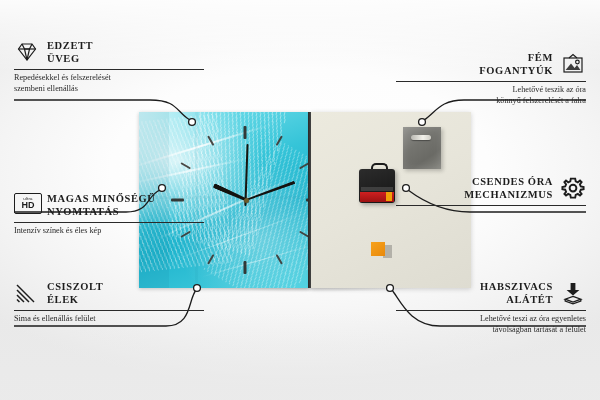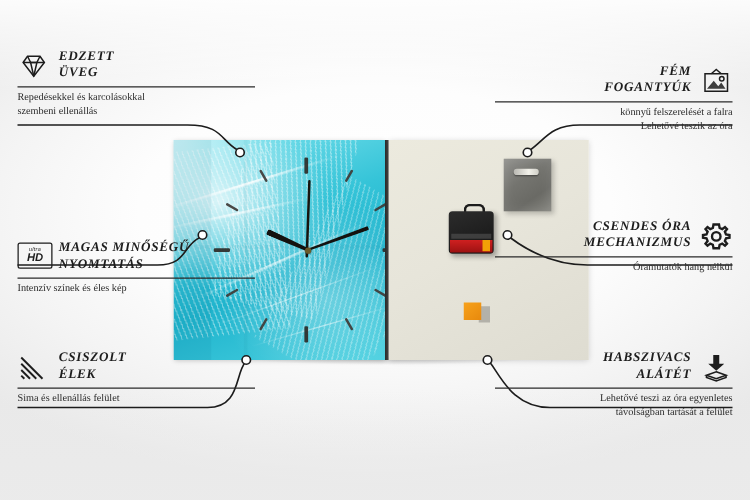--- a/index.html
+++ b/index.html
@@ -77,21 +77,21 @@
   #mechLabel:after{content:"";position:absolute;right:2px;top:0px;width:6px;height:9px;
     background:#f2a007;}
   #mechGray{position:absolute;left:2px;top:18px;width:32px;height:4px;background:rgba(90,90,90,.55);}
   #foam{position:absolute;left:60px;top:130px;width:14px;height:14px;background:linear-gradient(140deg,#f7a21c,#e8890c);}
   #foamShadow{position:absolute;left:72px;top:133px;width:9px;height:13px;background:rgba(120,120,115,.45);filter:blur(.6px);}
   #prodShadow{position:absolute;left:145px;top:286px;width:330px;height:14px;
     background:radial-gradient(ellipse 50% 60% at 50% 0%, rgba(60,60,60,.28), rgba(60,60,60,0) 72%);}
 
   
   .callout{position:absolute;width:200px;}
-  .callout .head{display:flex;align-items:flex-end;gap:7px;font-style:italic;}
+  .callout .head{display:flex;align-items:flex-start;gap:7px;}
   .callout.right .head{justify-content:flex-end;}
   .title{font-size:10.5px;letter-spacing:.6px;color:#1d1d1d;line-height:12.5px;text-transform:uppercase;font-weight:700;}
   .callout.left .title{text-align:left;}
   .callout.right .title{text-align:right;}
   .rule{height:1px;background:#2a2a2a;margin:4px 0 3px;}
   .sub{font-size:8.2px;color:#2a2a2a;line-height:10.5px;}
   .callout.right .sub{text-align:right;}
   .ic{flex:0 0 auto;width:26px;height:24px;position:relative;}
   .ic svg{display:block;width:100%;height:100%;}
 
@@ -202,21 +202,21 @@
           <path d="M10.5 9 H15.5"></path>
         </g>
           </svg>
       </span>
       <div>
         <div class="title">EDZETT</div>
         <div class="title">ÜVEG</div>
       </div>
     </div>
     <div class="rule"></div>
-    <div class="sub">Repedésekkel és karcolásokkal</div>
+    <div class="sub">Repedésekkel és felszerelését</div>
     <div class="sub">szembeni ellenállás</div>
   </div>
 
   <div class="callout left" id="c-print">
     <div class="head">
       <span class="ic">
         <span class="hd">
           <span class="u">ultra</span>
           <span class="h">HD</span>
         </span>
@@ -262,41 +262,40 @@
             <g fill="none" stroke="#1d1d1d" stroke-width="1.2">
           <path d="M9 6 L13 2.5 L17 6"></path>
           <rect x="4" y="6" width="18" height="14"></rect>
           <path d="M5.6 18 L11 11.5 L14.6 16 L17 13 L20.4 18 Z" fill="#1d1d1d" stroke="none" opacity=".85"></path>
           <circle cx="17.4" cy="10" r="1.8"></circle>
         </g>
           </svg>
       </span>
     </div>
     <div class="rule"></div>
+    <div class="sub">Lehetővé teszik az óra</div>
     <div class="sub">könnyű felszerelését a falra</div>
-    <div class="sub">Lehetővé teszik az óra</div>
   </div>
 
   <div class="callout right" id="c-mech">
     <div class="head">
       <div style="flex:1">
         <div class="title">CSENDES ÓRA</div>
         <div class="title">MECHANIZMUS</div>
       </div>
       <span class="ic">
         <svg viewBox="0 0 26 24">
             <g fill="none" stroke="#1d1d1d" stroke-width="1.9">
           <path d="M13 2.6 L15.2 2.6 L15.7 5.4 L17.8 6.3 L20 4.6 L21.6 6.2 L19.9 8.4 L20.8 10.5 L23.6 11 L23.6 13.2 L20.8 13.7 L19.9 15.8 L21.6 18 L20 19.6 L17.8 17.9 L15.7 18.8 L15.2 21.6 L13 21.6 L10.8 21.6 L10.3 18.8 L8.2 17.9 L6 19.6 L4.4 18 L6.1 15.8 L5.2 13.7 L2.4 13.2 L2.4 11 L5.2 10.5 L6.1 8.4 L4.4 6.2 L6 4.6 L8.2 6.3 L10.3 5.4 L10.8 2.6 Z"></path>
           <circle cx="13" cy="12.1" r="3.4"></circle>
         </g>
           </svg>
       </span>
     </div>
     <div class="rule"></div>
-    <div class="sub">Óramutatók hang nélkül</div>
   </div>
 
   <div class="callout right" id="c-foam">
     <div class="head">
       <div style="flex:1">
         <div class="title">HABSZIVACS</div>
         <div class="title">ALÁTÉT</div>
       </div>
       <span class="ic">
         <svg viewBox="0 0 26 24">

